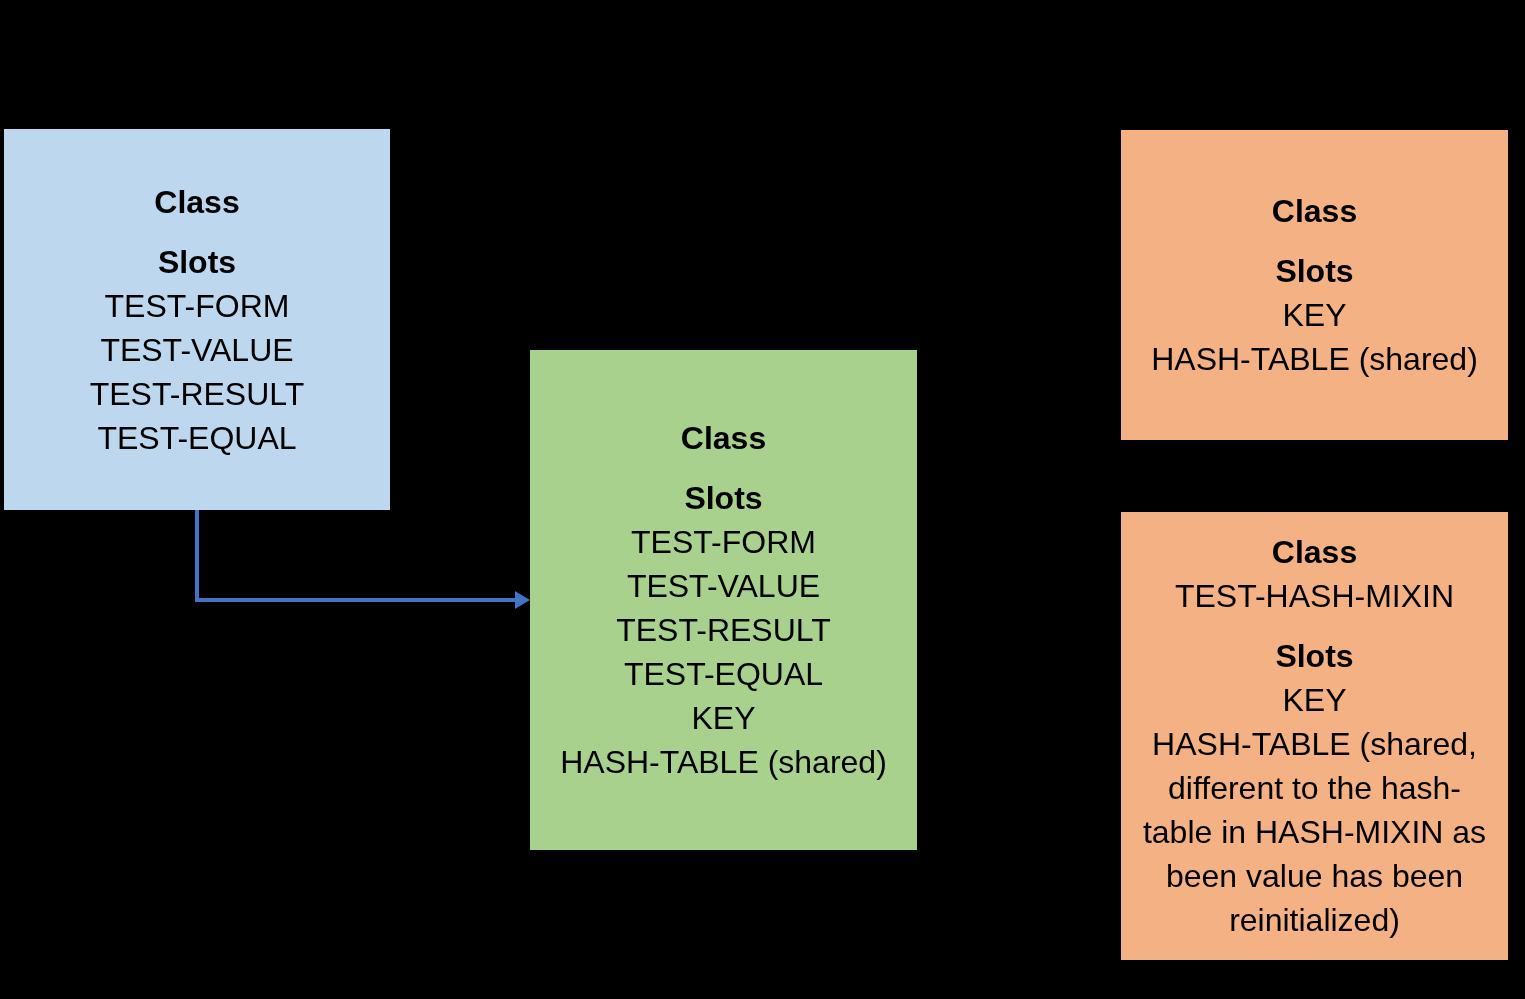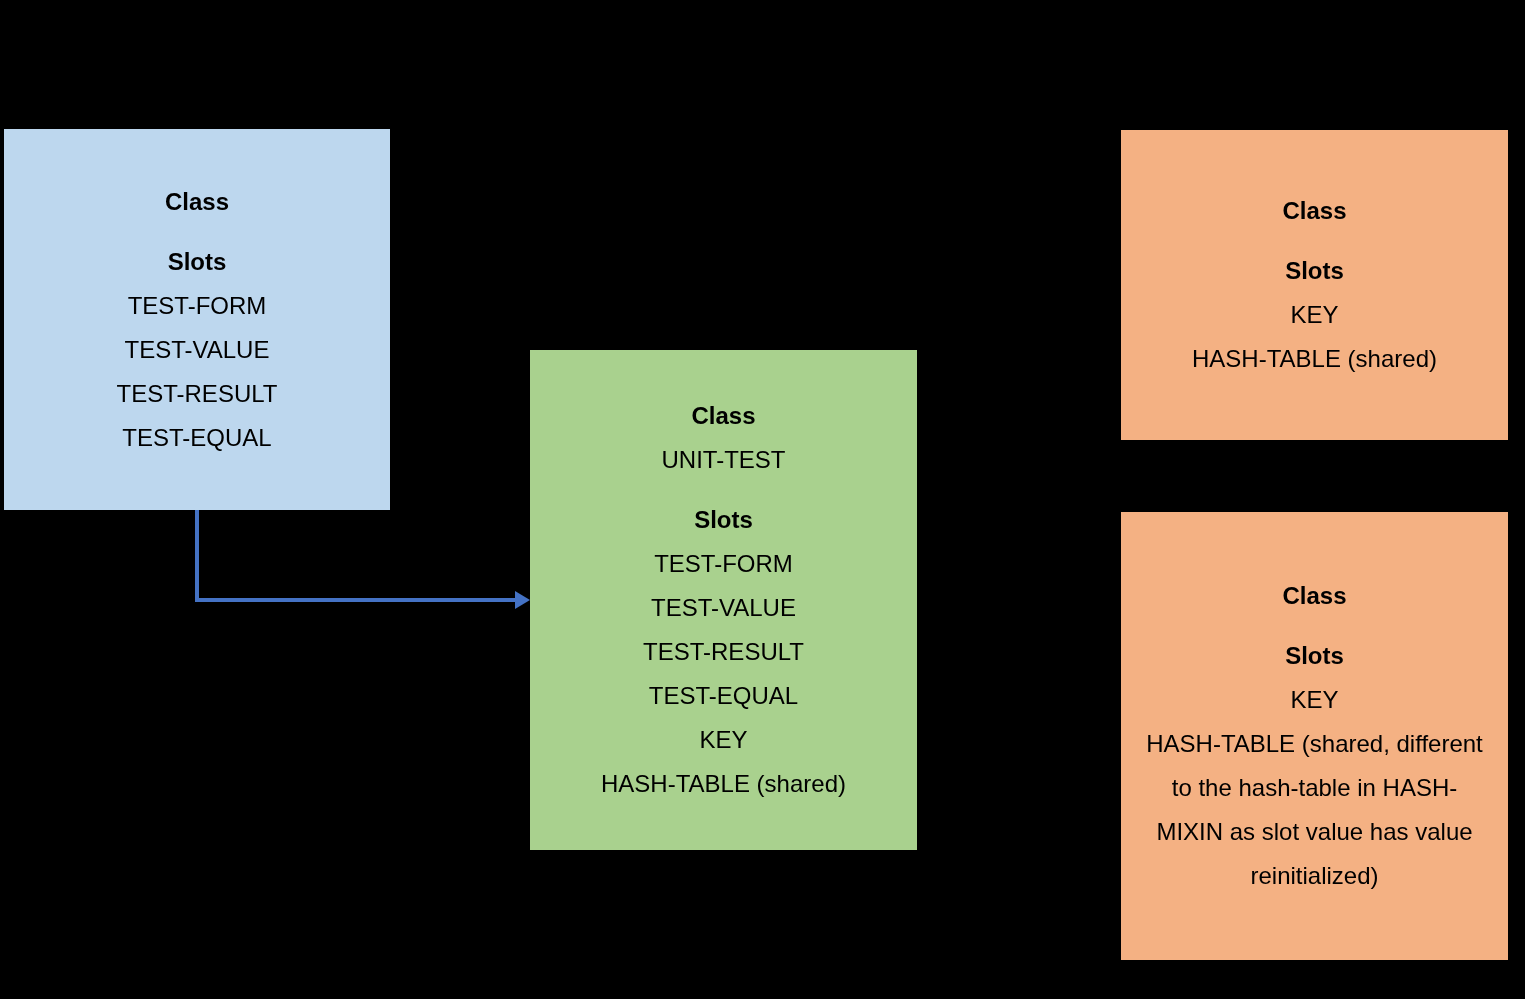--- a/index.html
+++ b/index.html
@@ -15,21 +15,21 @@
     overflow: hidden;
     font-family: "Liberation Sans", sans-serif;
     color: #000000;
   }
   .box {
     position: absolute;
     display: flex;
     flex-direction: column;
     justify-content: center;
     text-align: center;
-    font-size: 24px;
+    font-size: 32px;
     line-height: 44px;
     padding: 0 18px;
     box-sizing: border-box;
   }
   .box .heading { font-weight: bold; }
   .box .slots-para { margin-top: 16px; }
   .box-fundamental-test { left: 4px;    top: 129px; width: 386px; height: 381px; }
   .box-unit-test        { left: 530px;  top: 350px; width: 387px; height: 500px; }
   .box-hash-mixin       { left: 1121px; top: 130px; width: 387px; height: 310px; }
   .box-test-hash-mixin  { left: 1121px; top: 512px; width: 387px; height: 448px; }
@@ -55,21 +55,20 @@
           <div>TEST-VALUE</div>
           <div>TEST-RESULT</div>
           <div>TEST-EQUAL</div>
         </div>
     </div>
   </div>
 
   <div class="box box-unit-test" style="background: rgb(169, 209, 142);">
     <div class="class-para">
       <div class="heading">Class</div>
-      <div class="line">UNIT-TEST</div>
     </div>
     <div class="slots-para">
       <div class="heading">Slots</div>
       <div>
           <div>TEST-FORM</div>
           <div>TEST-VALUE</div>
           <div>TEST-RESULT</div>
           <div>TEST-EQUAL</div>
           <div>KEY</div>
           <div>HASH-TABLE (shared)</div>
@@ -86,26 +85,27 @@
       <div>
           <div>KEY</div>
           <div>HASH-TABLE (shared)</div>
         </div>
     </div>
   </div>
 
   <div class="box box-test-hash-mixin" style="background: rgb(244, 177, 131);">
     <div class="class-para">
       <div class="heading">Class</div>
+      <div class="line">TEST-HASH-MIXIN</div>
     </div>
     <div class="slots-para">
       <div class="heading">Slots</div>
       <div>
           <div>KEY</div>
-          <div>HASH-TABLE (shared, different to the hash-table in HASH-MIXIN as slot value has value reinitialized)</div>
+          <div>HASH-TABLE (shared, different to the hash-table in HASH-MIXIN as been value has been reinitialized)</div>
         </div>
     </div>
   </div>
 
   <svg class="arrow-svg" width="1525" height="999" viewBox="0 0 1525 999">
     <path d="M197 510 L197 600 L516 600" fill="none" stroke-width="4" stroke="#4472C4"></path>
     <polygon points="515,591 530,600 515,609" fill="#4472C4"></polygon>
   </svg>
 
 </div>

